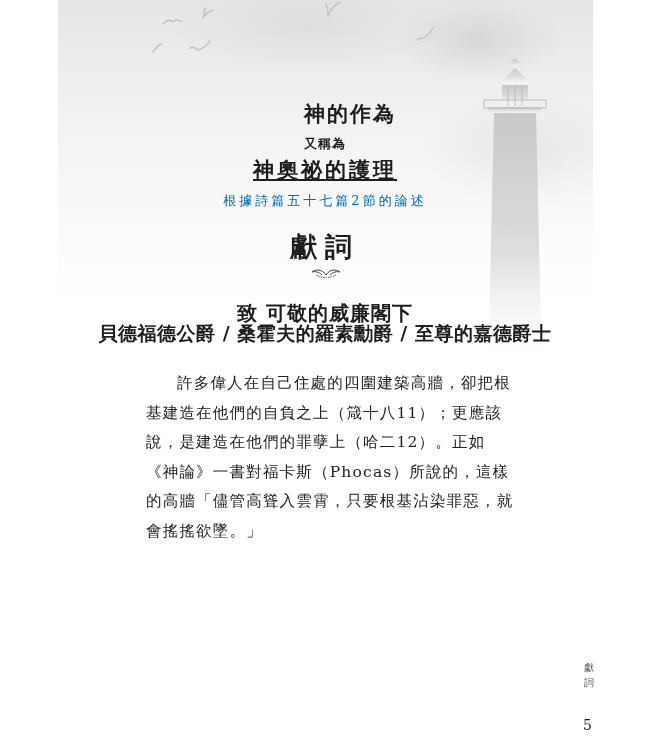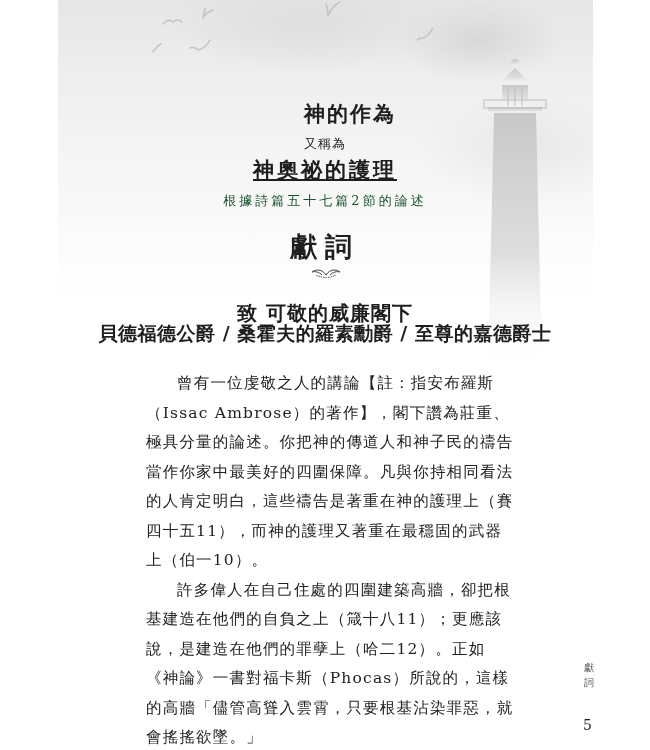--- a/index.html
+++ b/index.html
@@ -17,23 +17,23 @@
       radial-gradient(ellipse 160px 80px at 470px 150px, rgba(220,220,220,0.5), rgba(255,255,255,0) 70%),
       linear-gradient(to bottom, #e6e6e6 0%, #eeeeee 20%, #f6f6f6 45%, #ffffff 85%);
     -webkit-mask-image: linear-gradient(to bottom, #000 55%, transparent 100%);
             mask-image: linear-gradient(to bottom, #000 55%, transparent 100%);
   }
   .lighthouse { position: absolute; left: 470px; top: 50px; width: 90px; height: 320px; }
   .birds { position: absolute; left: 58px; top: 0; width: 535px; height: 80px; }
 
   .title-block { position: absolute; left: 0; width: 650px; text-align: center; }
   .t1 { top: 100px; font-size: 21px; font-weight: bold; letter-spacing: 2px; margin-left: 25px; }
-  .t2 { top: 135px; font-size: 13px; font-weight: normal; letter-spacing: 1px; }
+  .t2 { top: 135px; font-size: 13px; font-weight: bold; letter-spacing: 1px; }
   .t3 { top: 156px; font-size: 21px; font-weight: bold; letter-spacing: 3px; text-decoration: underline; }
-  .t4 { top: 192px; font-size: 13px; color: #14532d; letter-spacing: 3px; }
+  .t4 { top: 192px; font-size: 13px; color: #0369a1; letter-spacing: 3px; }
   .t5 { top: 229px; font-size: 27px; font-weight: bold; letter-spacing: 8px; }
   .ornament { position: absolute; left: 310px; top: 266px; width: 32px; height: 14px; }
   .t6 { top: 300px; font-size: 20px; font-weight: bold; letter-spacing: 1px; }
   .t7 { top: 321px; font-size: 19px; font-weight: bold; letter-spacing: 0.5px; }
 
   .body-text {
     position: absolute; left: 146px; top: 369px; width: 370px;
     font-size: 15.5px; line-height: 29.5px; color: #222; letter-spacing: 1.2px;
   }
   .body-text p { margin: 0; }
@@ -97,18 +97,17 @@
     <path d="M16 9 C12 3, 6 3, 2 6 C5 5, 9 6, 12 9"></path>
     <path d="M16 9 C20 3, 26 3, 30 6 C27 5, 23 6, 20 9"></path>
     <path d="M6 9 Q16 14 26 9" stroke-dasharray="1.5 1"></path>
   </g>
 </svg>
 
 <div class="title-block t6">致 可敬的威廉閣下</div>
 <div class="title-block t7">貝德福德公爵 / 桑霍夫的羅素勳爵 / 至尊的嘉德爵士</div>
 
 <div class="body-text">
-  <p class="indent">曾有一位虔敬之人的講論【註：指安布羅斯（Issac Ambrose）的著作】，閣下讚為莊重、極具分量的論述。你把神的傳道人和神子民的禱告當作你家中最美好的四圍保障。凡與你持相同看法的人肯定明白，這些禱告是著重在神的護理上（賽四十五11），而神的護理又著重在最穩固的武器上（伯一10）。</p>
   <p class="indent">許多偉人在自己住處的四圍建築高牆，卻把根基建造在他們的自負之上（箴十八11）；更應該說，是建造在他們的罪孽上（哈二12）。正如《神論》一書對福卡斯（Phocas）所說的，這樣的高牆「儘管高聳入雲霄，只要根基沾染罪惡，就會搖搖欲墜。」</p>
 </div>
 
 <div class="side-label">獻詞</div>
 <div class="page-num">5</div>
 
 </body></html>

